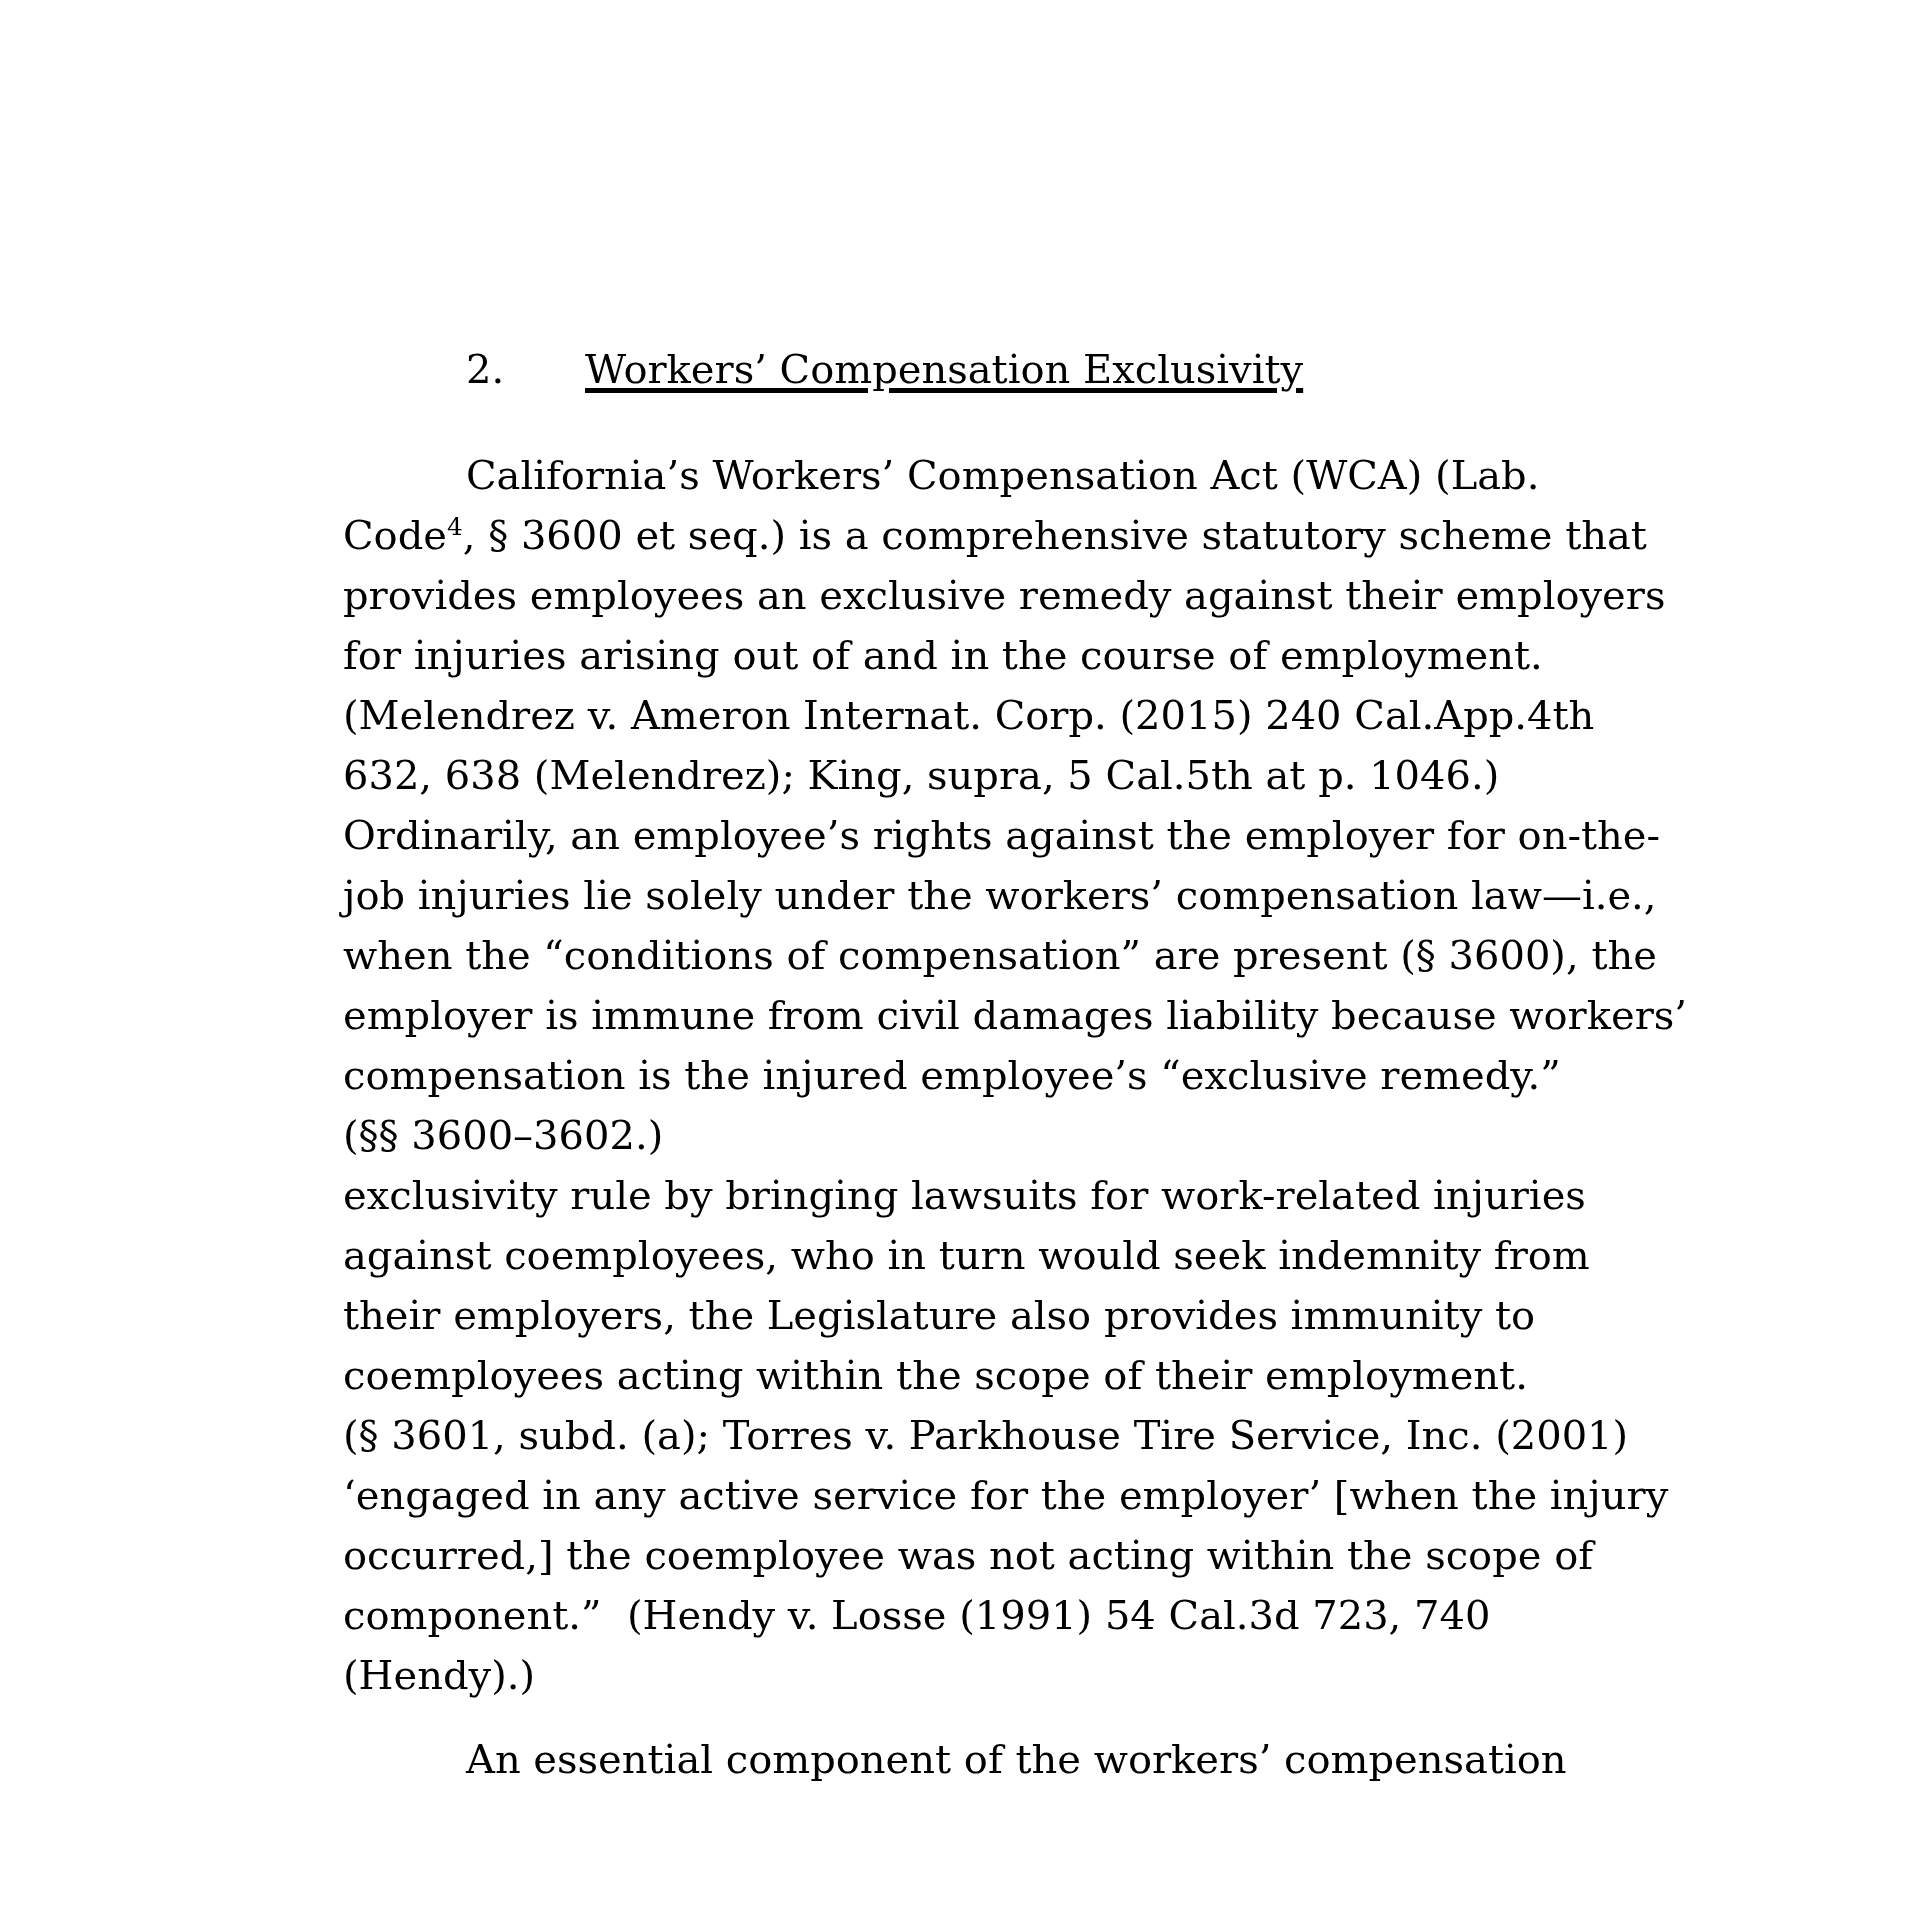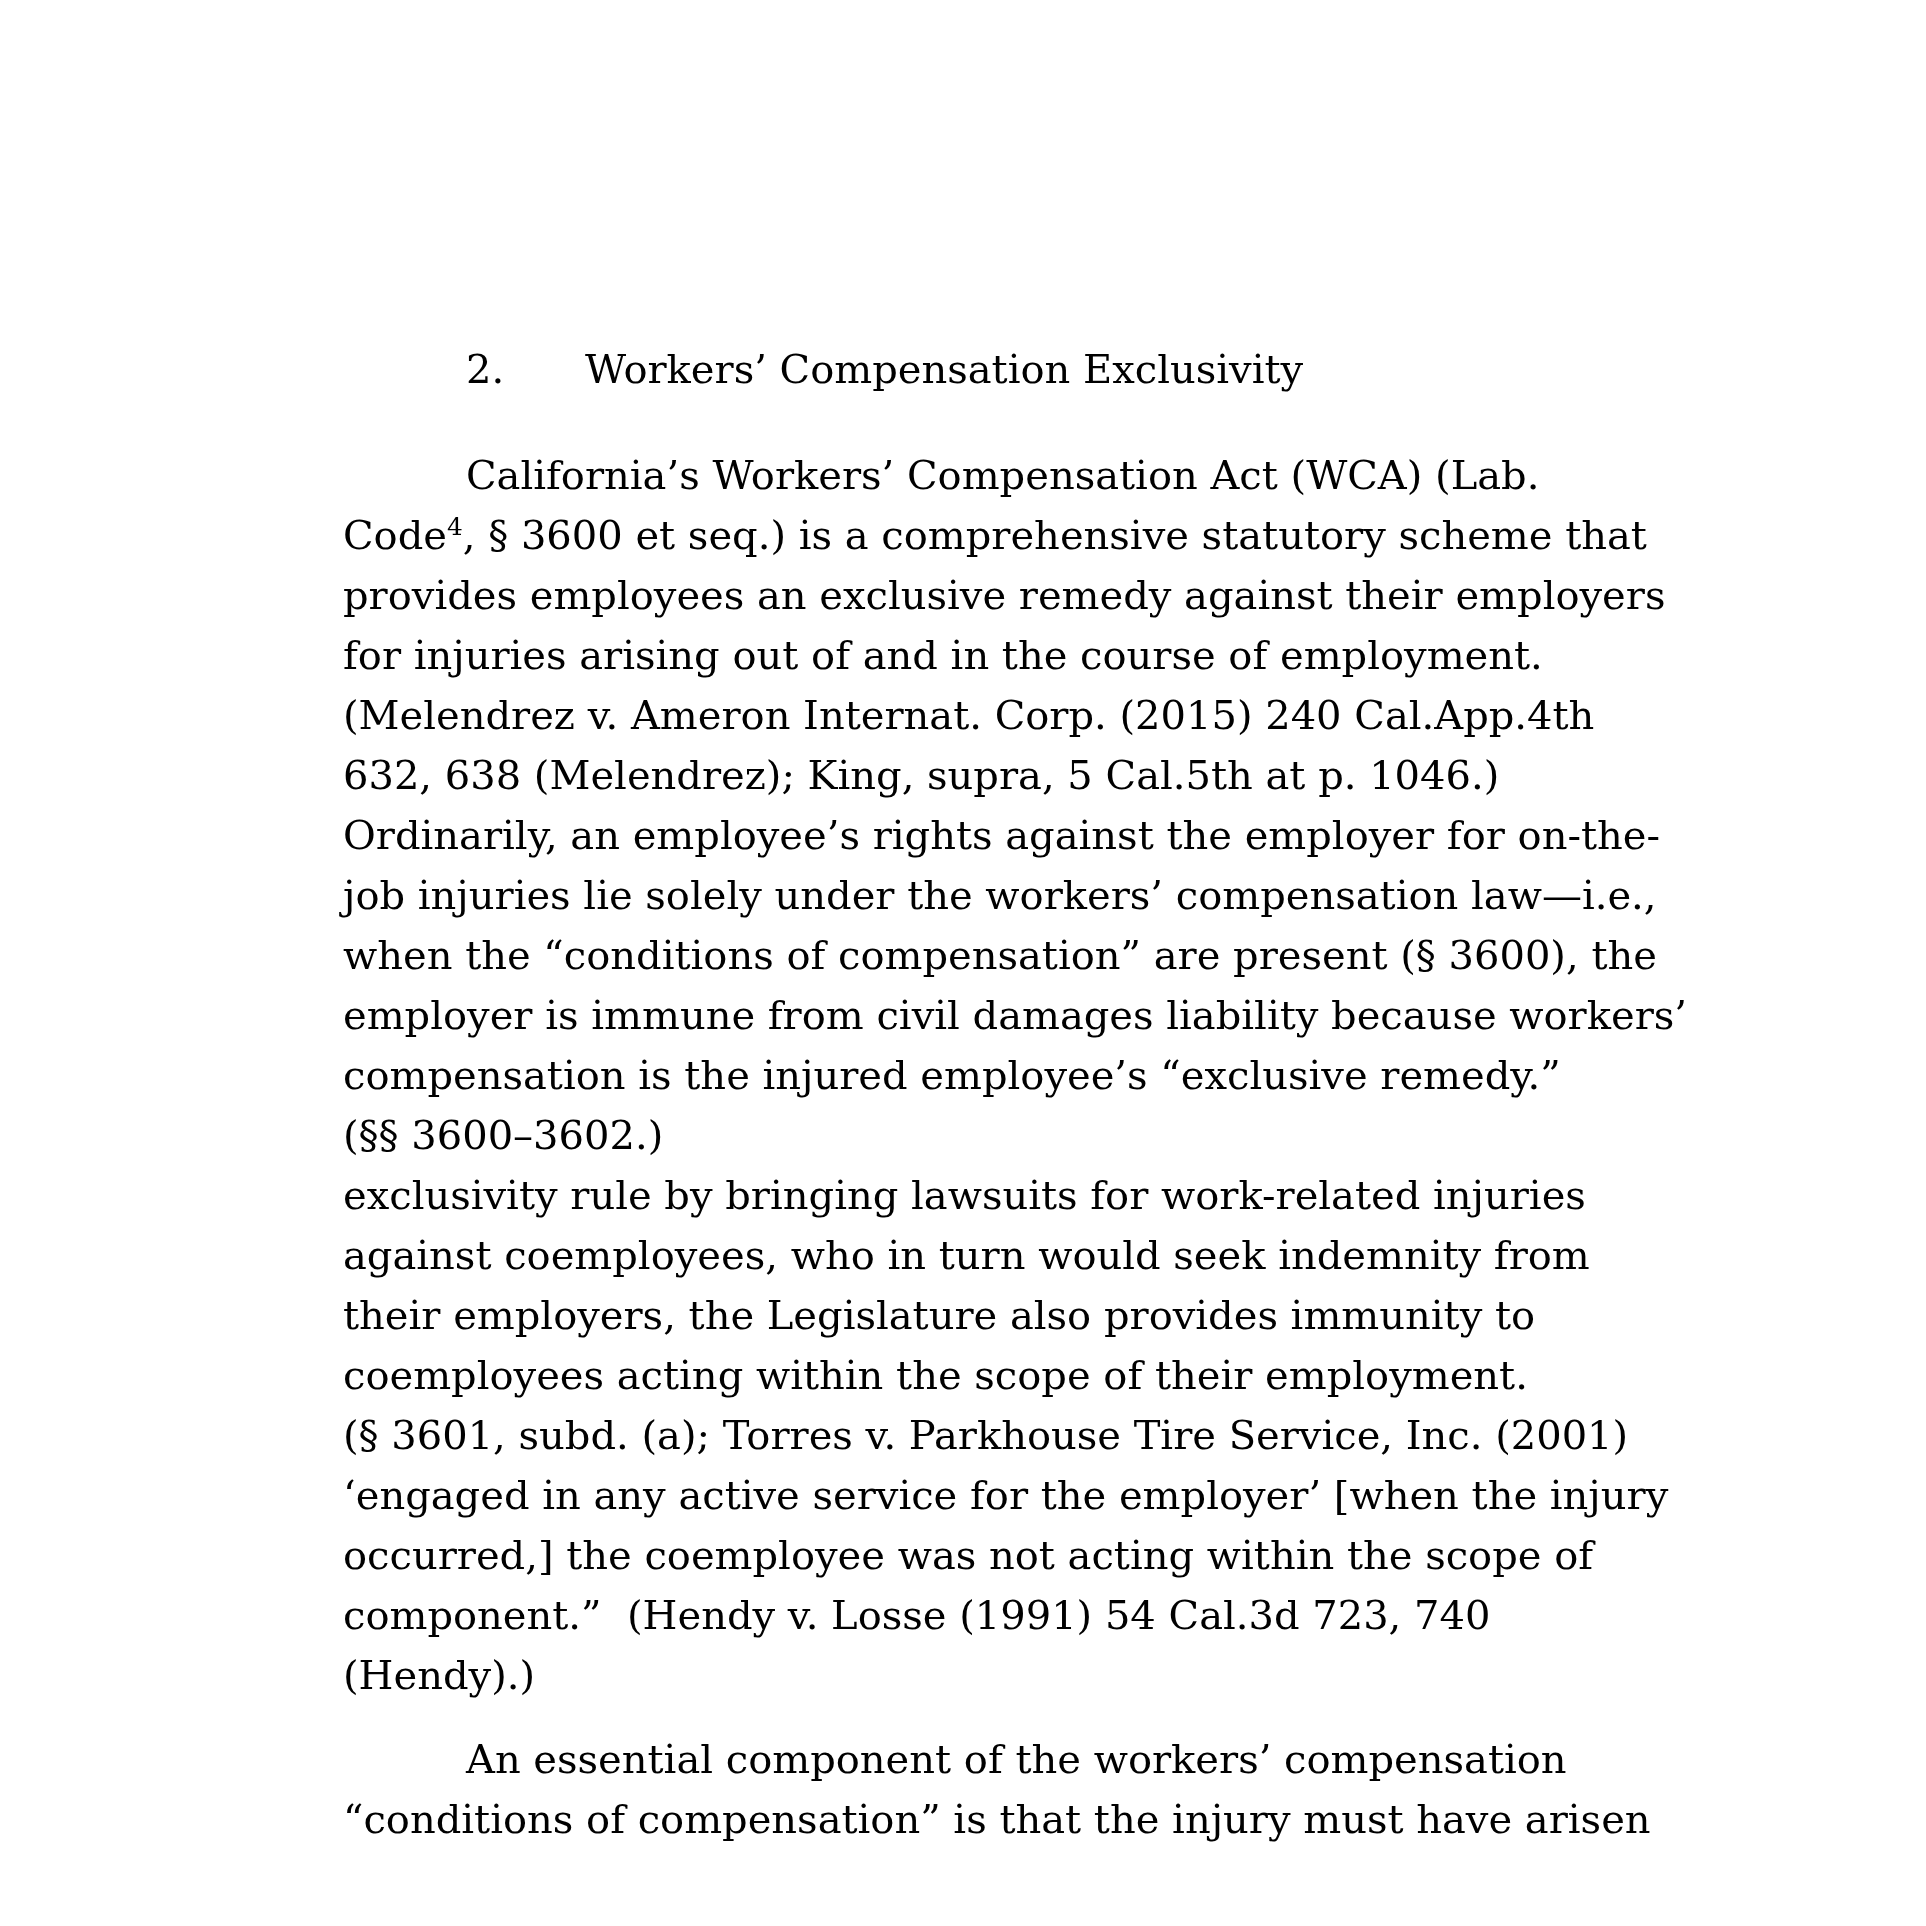--- a/index.html
+++ b/index.html
@@ -21,20 +21,21 @@
     top: 346px;
     padding-left: 123px;
     font-size: 40px;
     white-space: pre;
   }
   .h-num {
     display: inline-block;
     width: 119px;
   }
   .h-title {
+    text-decoration: underline;
     text-decoration-thickness: 5.4px;
     text-underline-offset: 4.6px;
   }
   .body-text {
     position: absolute;
     left: 343px;
     top: 421px;
     width: 1275px;
     font-size: 40px;
   }
@@ -83,18 +84,17 @@
         <div class="line"><span>their employers, the Legislature also provides immunity to</span></div>
         <div class="line"><span>coemployees acting within the scope of their employment.</span></div>
         <div class="line"><span>(§ 3601, subd. (a); </span><span class="it">Torres v. Parkhouse Tire Service, Inc.</span><span> (2001)</span></div>
         <div class="line"><span>‘engaged in any active service for the employer’ [when the injury</span></div>
         <div class="line"><span>occurred,] the coemployee was not acting within the scope of</span></div>
         <div class="line"><span>component.”  (</span><span class="it">Hendy v. Losse</span><span> (1991) 54 Cal.3d 723, 740</span></div>
         <div class="line"><span>(</span><span class="it">Hendy</span><span>).)</span></div>
       </div>
       <div class="paragraph">
         <div class="line first"><span>An essential component of the workers’ compensation</span></div>
-        <div class="line"><span>“conditions of compensation” is that the injury must have arisen</span></div>
       </div>
     </div>
 
 </div>
 
 
 </body></html>

